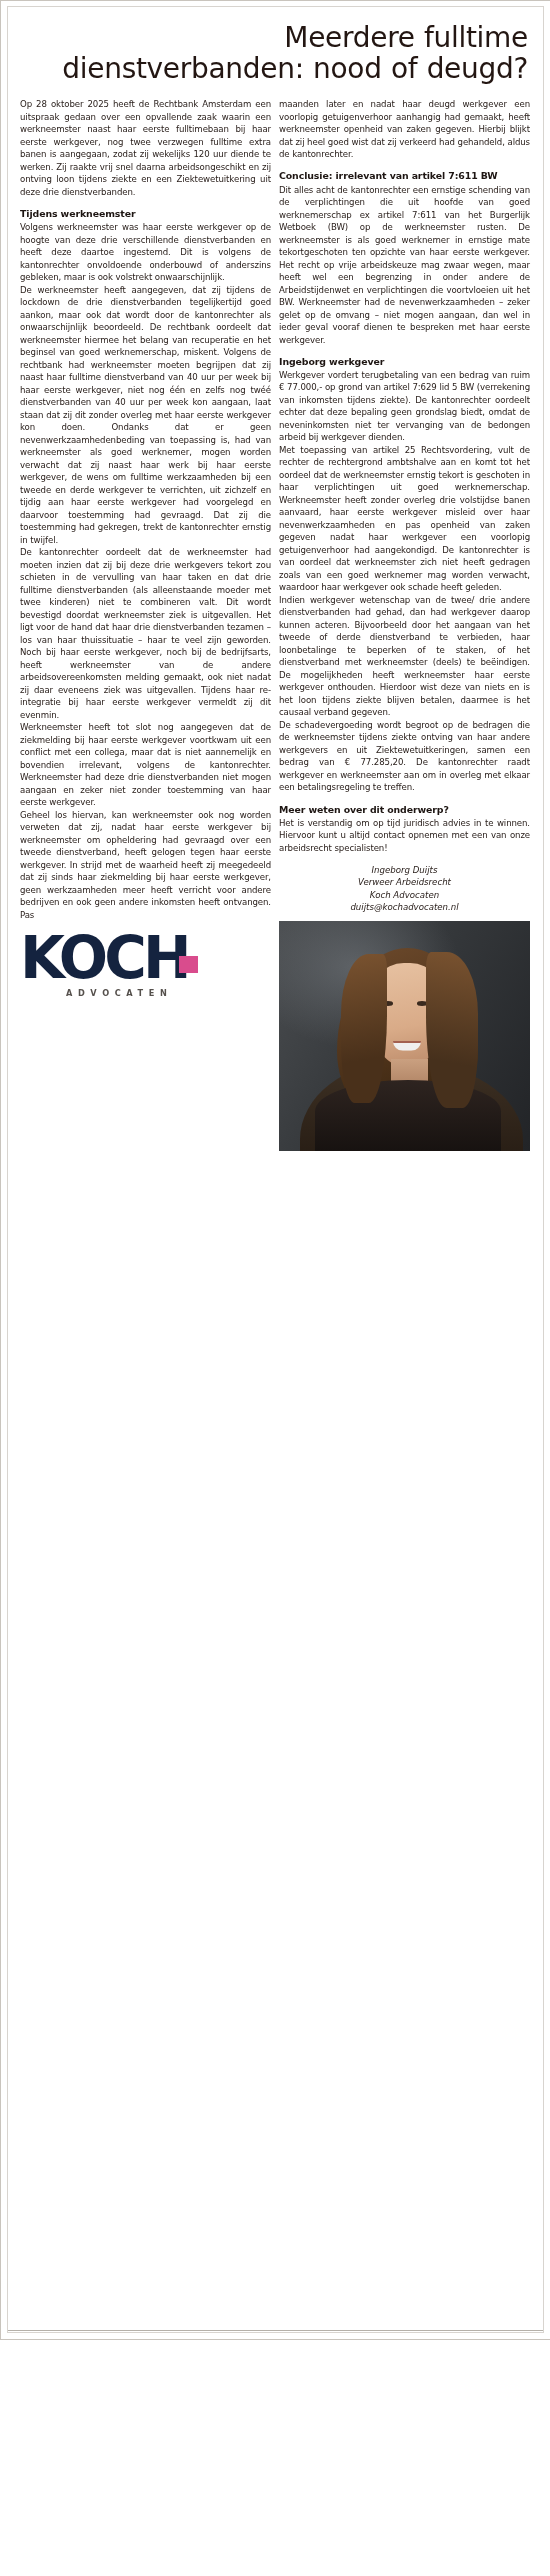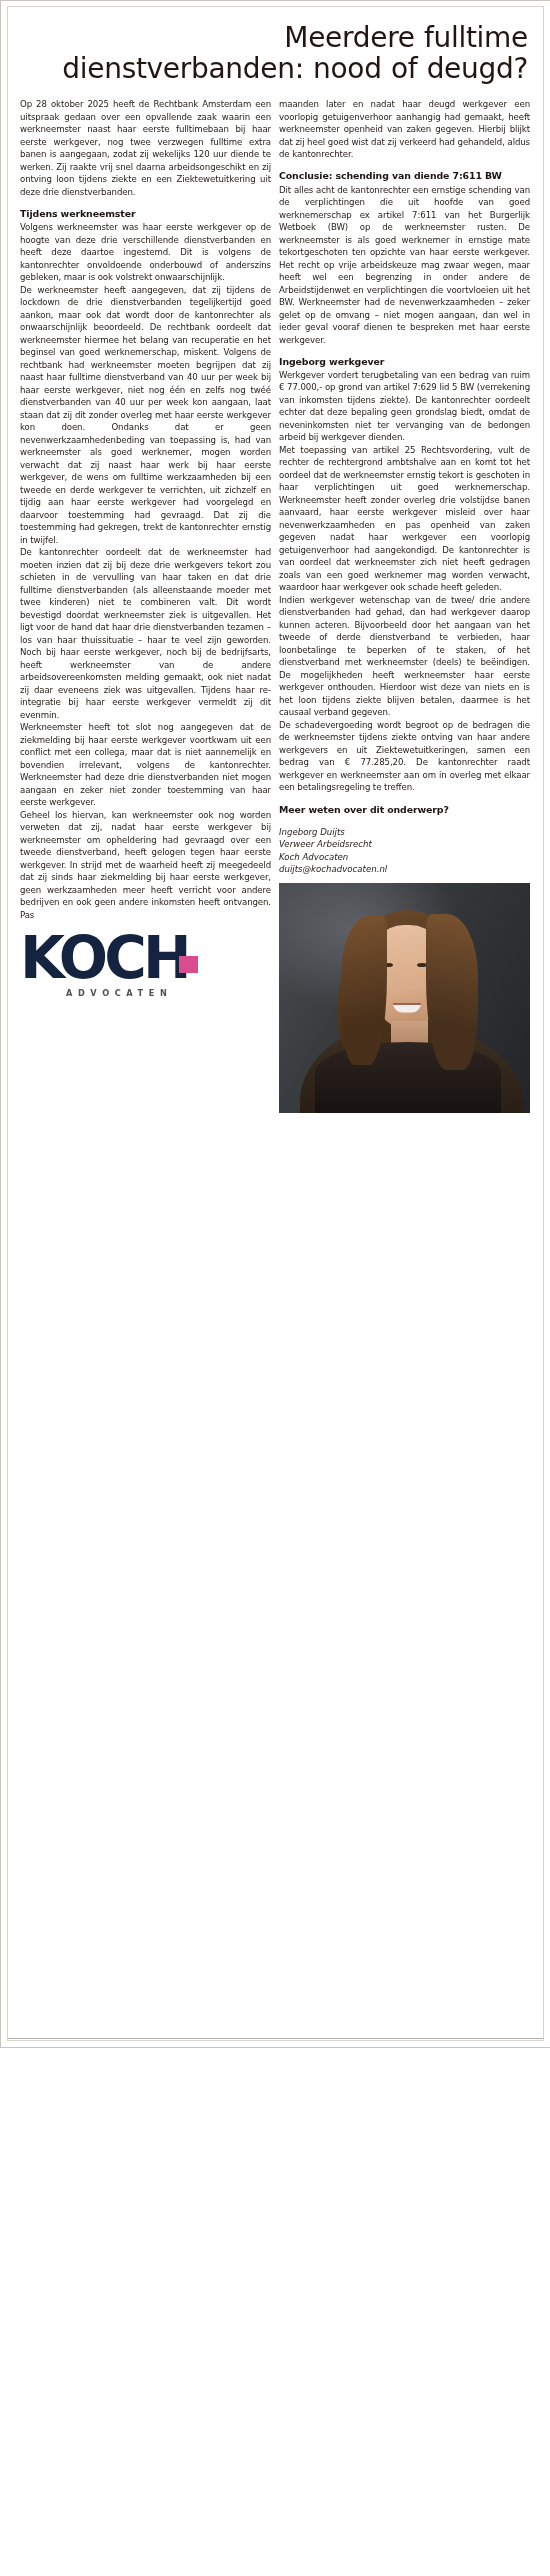--- a/index.html
+++ b/index.html
@@ -8,21 +8,21 @@
     width: 551px;
     height: 2576px;
     background: #ffffff;
     font-family: "Liberation Sans", sans-serif;
     overflow: hidden;
   }
 
   .page {
     position: relative;
     width: 551px;
-    height: 2048px;
+    height: 2340px;
     background: #ffffff;
     border: 0.7px solid #c9c4bd;
     padding: 0;
   }
 
   .inner {
     position: absolute;
     left: 6px;
     top: 4.5px;
     right: 6px;
@@ -79,20 +79,21 @@
     letter-spacing: -0.1px;
   }
 
   .sig {
     margin-top: 9.7px;
     font-size: 8.6px;
     line-height: 1.45;
     color: #2b211d;
     font-style: italic;
     font-family: "DejaVu Sans", sans-serif;
+    text-align: center;
   }
   .sig .line { display: block; }
 
   
   .photo {
     margin-top: 7.4px;
     width: 251px;
     height: 230px;
     position: relative;
     overflow: hidden;
@@ -241,36 +242,37 @@
           </div>
           <div class="logo-sub">ADVOCATEN</div>
         </div>
 
       </div>
 
       <div class="col">
 
         <p class="body">maanden later en nadat haar deugd werkgever een voorlopig getuigenverhoor aanhangig had gemaakt, heeft werkneemster openheid van zaken gegeven. Hierbij blijkt dat zij heel goed wist dat zij verkeerd had gehandeld, aldus de kantonrechter.</p>
 
-        <h2 class="sub">Conclusie: schending van diende 7:611 BW</h2>
+        <h2 class="sub">Conclusie: irrelevant van artikel 7:611 BW</h2>
 
         <p class="body">Dit alles acht de kantonrechter een ernstige schending van de verplichtingen die uit hoofde van goed werknemerschap ex artikel 7:611 van het Burgerlijk Wetboek (BW) op de werkneemster rusten. De werkneemster is als goed werknemer in ernstige mate tekortgeschoten ten opzichte van haar eerste werkgever. Het recht op vrije arbeidskeuze mag zwaar wegen, maar heeft wel een begrenzing in onder andere de Arbeidstijdenwet en verplichtingen die voortvloeien uit het BW. Werkneemster had de nevenwerkzaamheden – zeker gelet op de omvang – niet mogen aangaan, dan wel in ieder geval vooraf dienen te bespreken met haar eerste werkgever.</p>
 
         <h2 class="sub">Ingeborg werkgever</h2>
 
         <p class="body">Werkgever vordert terugbetaling van een bedrag van ruim € 77.000,- op grond van artikel 7:629 lid 5 BW (verrekening van inkomsten tijdens ziekte). De kantonrechter oordeelt echter dat deze bepaling geen grondslag biedt, omdat de neveninkomsten niet ter vervanging van de bedongen arbeid bij werkgever dienden.</p>
 
         <p class="body gap">Met toepassing van artikel 25 Rechtsvordering, vult de rechter de rechtergrond ambtshalve aan en komt tot het oordeel dat de werkneemster ernstig tekort is geschoten in haar verplichtingen uit goed werknemerschap. Werkneemster heeft zonder overleg drie volstijdse banen aanvaard, haar eerste werkgever misleid over haar nevenwerkzaamheden en pas openheid van zaken gegeven nadat haar werkgever een voorlopig getuigenverhoor had aangekondigd. De kantonrechter is van oordeel dat werkneemster zich niet heeft gedragen zoals van een goed werknemer mag worden verwacht, waardoor haar werkgever ook schade heeft geleden.</p>
 
         <p class="body gap">Indien werkgever wetenschap van de twee/ drie andere dienstverbanden had gehad, dan had werkgever daarop kunnen acteren. Bijvoorbeeld door het aangaan van het tweede of derde dienstverband te verbieden, haar loonbetalinge te beperken of te staken, of het dienstverband met werkneemster (deels) te beëindigen. De mogelijkheden heeft werkneemster haar eerste werkgever onthouden. Hierdoor wist deze van niets en is het loon tijdens ziekte blijven betalen, daarmee is het causaal verband gegeven.</p>
 
         <p class="body gap">De schadevergoeding wordt begroot op de bedragen die de werkneemster tijdens ziekte ontving van haar andere werkgevers en uit Ziektewetuitkeringen, samen een bedrag van € 77.285,20. De kantonrechter raadt werkgever en werkneemster aan om in overleg met elkaar een betalingsregeling te treffen.</p>
 
         <h2 class="sub">Meer weten over dit onderwerp?</h2>
 
+        <p class="body">Het is verstandig om op tijd juridisch advies in te winnen. Hiervoor kunt u altijd contact opnemen met een van onze arbeidsrecht specialisten!</p>
 
         <div class="sig">
           <span class="line">Ingeborg Duijts</span>
           <span class="line">Verweer Arbeidsrecht</span>
           <span class="line">Koch Advocaten</span>
           <span class="line">duijts@kochadvocaten.nl</span>
         </div>
 
         <div class="photo">
           <div class="bg-wall"></div>

